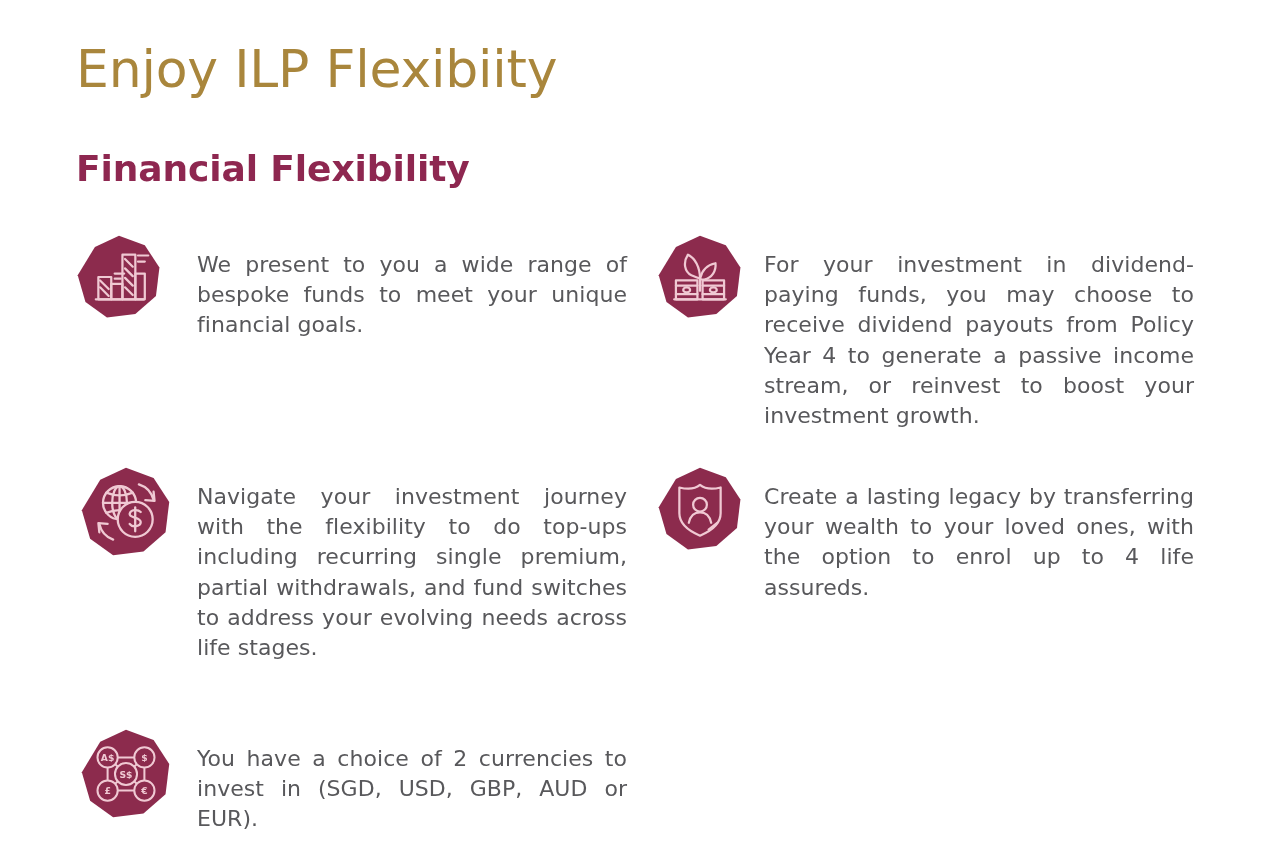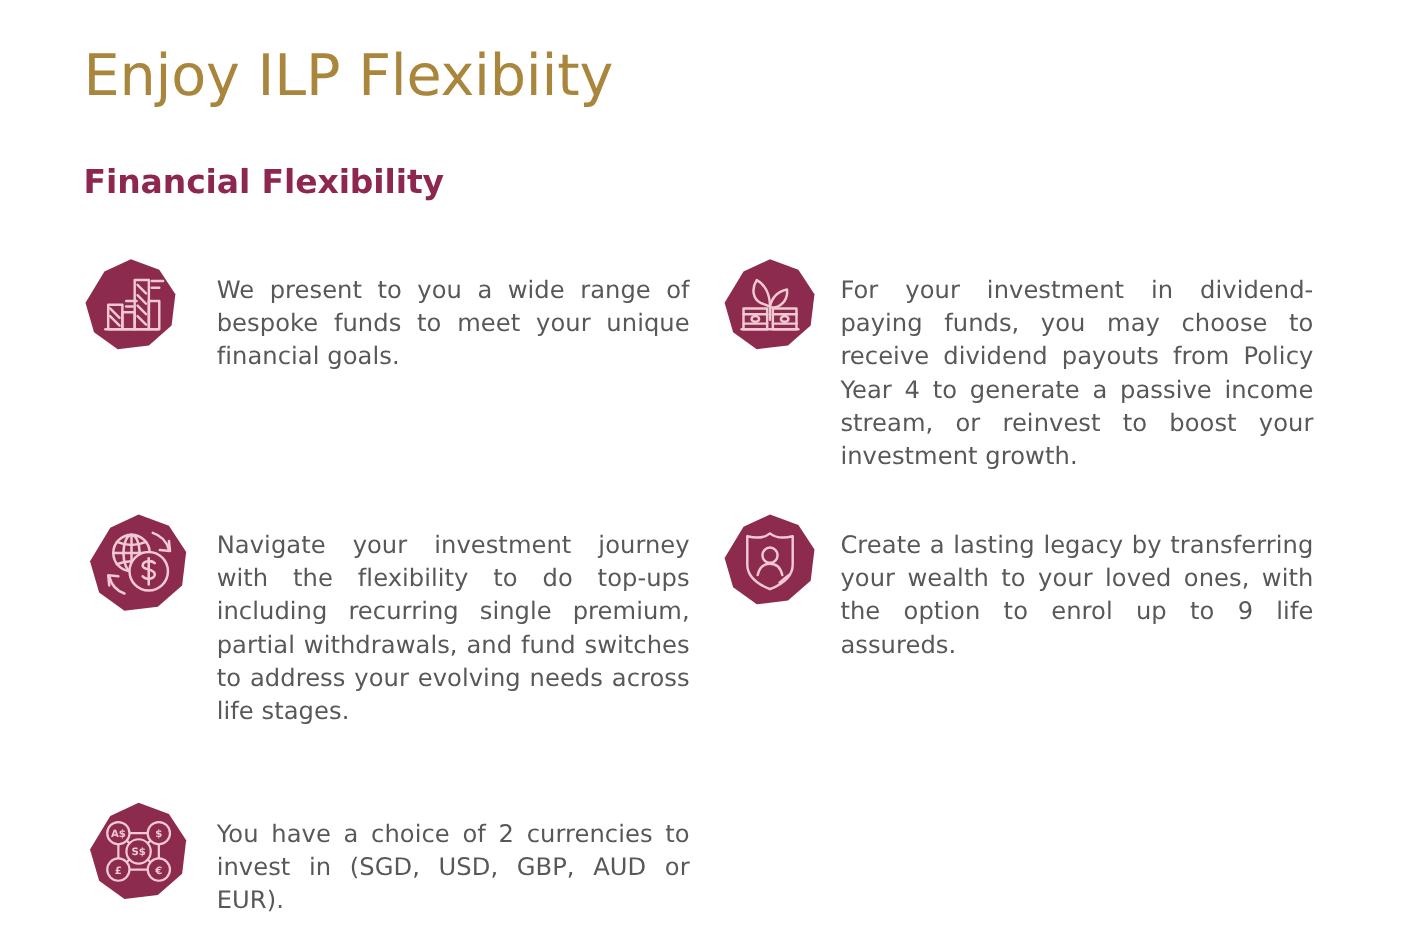--- a/index.html
+++ b/index.html
@@ -32,21 +32,21 @@
     letter-spacing: -0.2px;
     color: #a9863c;
     white-space: nowrap;
   }
 
   .title-sub {
     position: absolute;
     left: 76px;
     top: 136px;
     font-family: "DejaVu Sans", "Liberation Sans", sans-serif;
-    font-size: 30px;
+    font-size: 36px;
     font-weight: 700;
     letter-spacing: -0.1px;
     color: #8e2750;
     white-space: nowrap;
   }
 
   
   .features {
     position: absolute;
     left: 0;
@@ -200,21 +200,21 @@
             <polygon points="50,2 80,13 97,39 93,72 69,93 36,97 11,79 2,48 22,15" fill="#8c2b4d"></polygon>
             <g fill="none" stroke="#f0c9d3" stroke-width="2.6" stroke-linecap="round" stroke-linejoin="round">
               <path d="M50,22 C56,27 66,27 74,25 L74,55 C74,68 62,76 50,81 C38,76 26,68 26,55 L26,25 C34,27 44,27 50,22 Z"></path>
               <circle cx="50" cy="45" r="8"></circle>
               <path d="M37,66 C39,57 44,54 50,54 C56,54 61,57 63,66"></path>
               <line x1="60" y1="74" x2="70" y2="66"></line>
             </g>
           </svg>
         </div>
       </div>
-      <p class="copy">Create a lasting legacy by transferring your wealth to your loved ones, with the option to enrol up to 9 life assureds.</p>
+      <p class="copy">Create a lasting legacy by transferring your wealth to your loved ones, with the option to enrol up to 4 life assureds.</p>
     </div>
 
     <div class="feature f5">
       <div class="icon-wrap">
         <div class="badge lg">
           <svg viewBox="0 0 100 100" aria-hidden="true">
             <polygon points="50,2 80,13 97,39 93,72 69,93 36,97 11,79 2,48 22,15" fill="#8c2b4d"></polygon>
             <g fill="none" stroke="#f0c9d3" stroke-width="2.2" stroke-linecap="round" stroke-linejoin="round">
               <path d="M30,32 L70,32 M30,32 L30,68 M70,32 L70,68 M30,68 L70,68"></path>
               <path d="M30,32 L50,50 L70,32 M30,68 L50,50 L70,68"></path>

